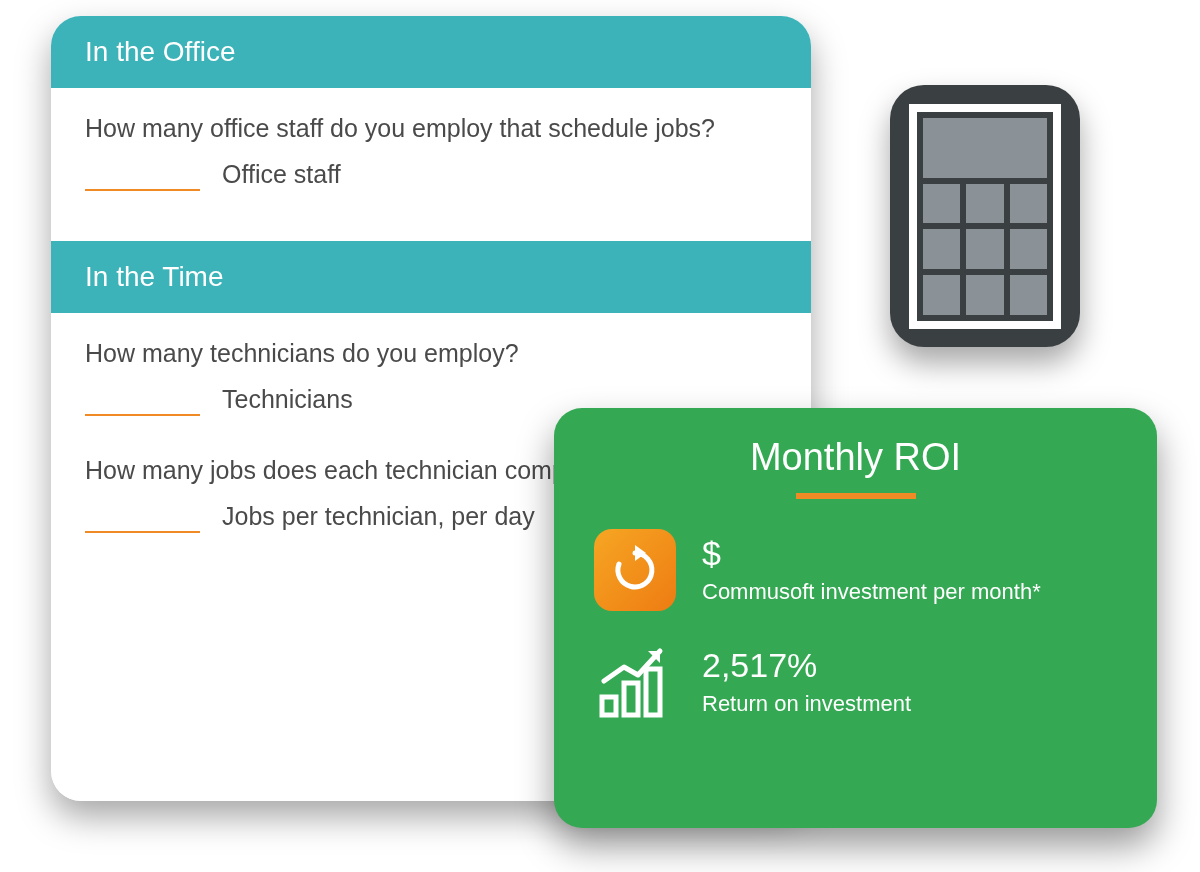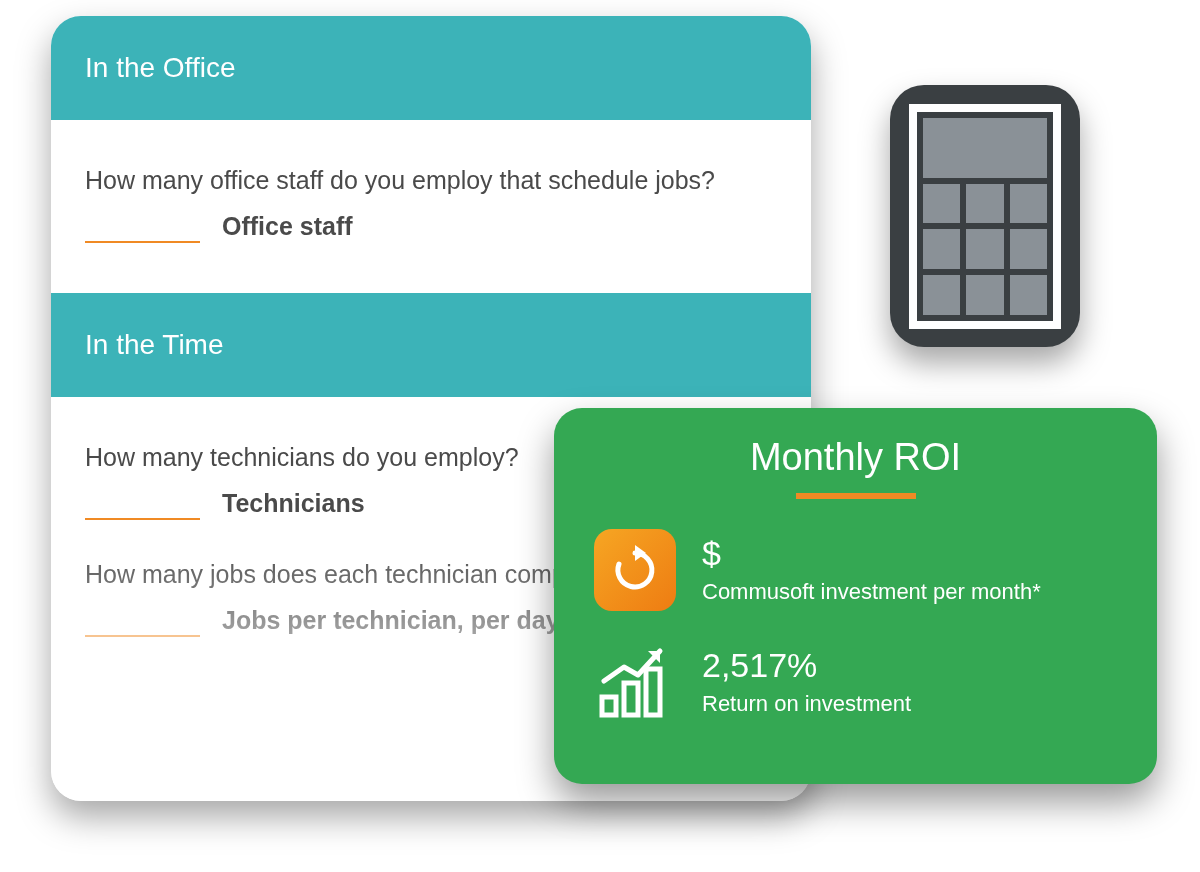--- a/index.html
+++ b/index.html
@@ -23,25 +23,25 @@
     border-radius: 30px;
     box-shadow: 0 16px 34px rgba(0,0,0,0.35);
     overflow: hidden;
   }
 
   .section-header {
     background: #3cb3b8;
     color: #ffffff;
     font-size: 28px;
     font-weight: 400;
-    padding: 36px 34px;
+    padding: 20px 34px;
   }
 
   .section-body {
-    padding: 46px 34px 10px 34px;
+    padding: 26px 34px 10px 34px;
   }
 
   .question {
     color: #4a4a4a;
     font-size: 25px;
     font-weight: 300;
     margin-bottom: 16px;
   }
 
   .input-row {
@@ -57,21 +57,21 @@
     width: 115px;
     height: 32px;
     background: transparent;
     font-size: 22px;
     outline: none;
   }
 
   .input-label {
     color: #4a4a4a;
     font-size: 25px;
-    font-weight: 700;
+    font-weight: 400;
     padding-bottom: 2px;
   }
 
   .fade-overlay {
     position: absolute;
     left: 0; bottom: 0; right: 0;
     height: 260px;
     background: linear-gradient(to bottom, rgba(255,255,255,0) 0%, rgba(255,255,255,0.95) 70%, #ffffff 100%);
     pointer-events: none;
     border-bottom-left-radius: 30px;
@@ -113,21 +113,21 @@
     padding: 0 6px 6px 6px;
   }
   .calc-key { background: #8a9197; }
 
   
   .roi-card {
     position: absolute;
     left: 554px;
     top: 408px;
     width: 603px;
-    height: 376px;
+    height: 420px;
     background: #34a853;
     border-radius: 28px;
     box-shadow: 0 18px 36px rgba(0,0,0,0.4);
     color: #ffffff;
     padding: 28px 40px 18px 40px;
   }
 
   .roi-title {
     text-align: center;
     font-size: 38px;

